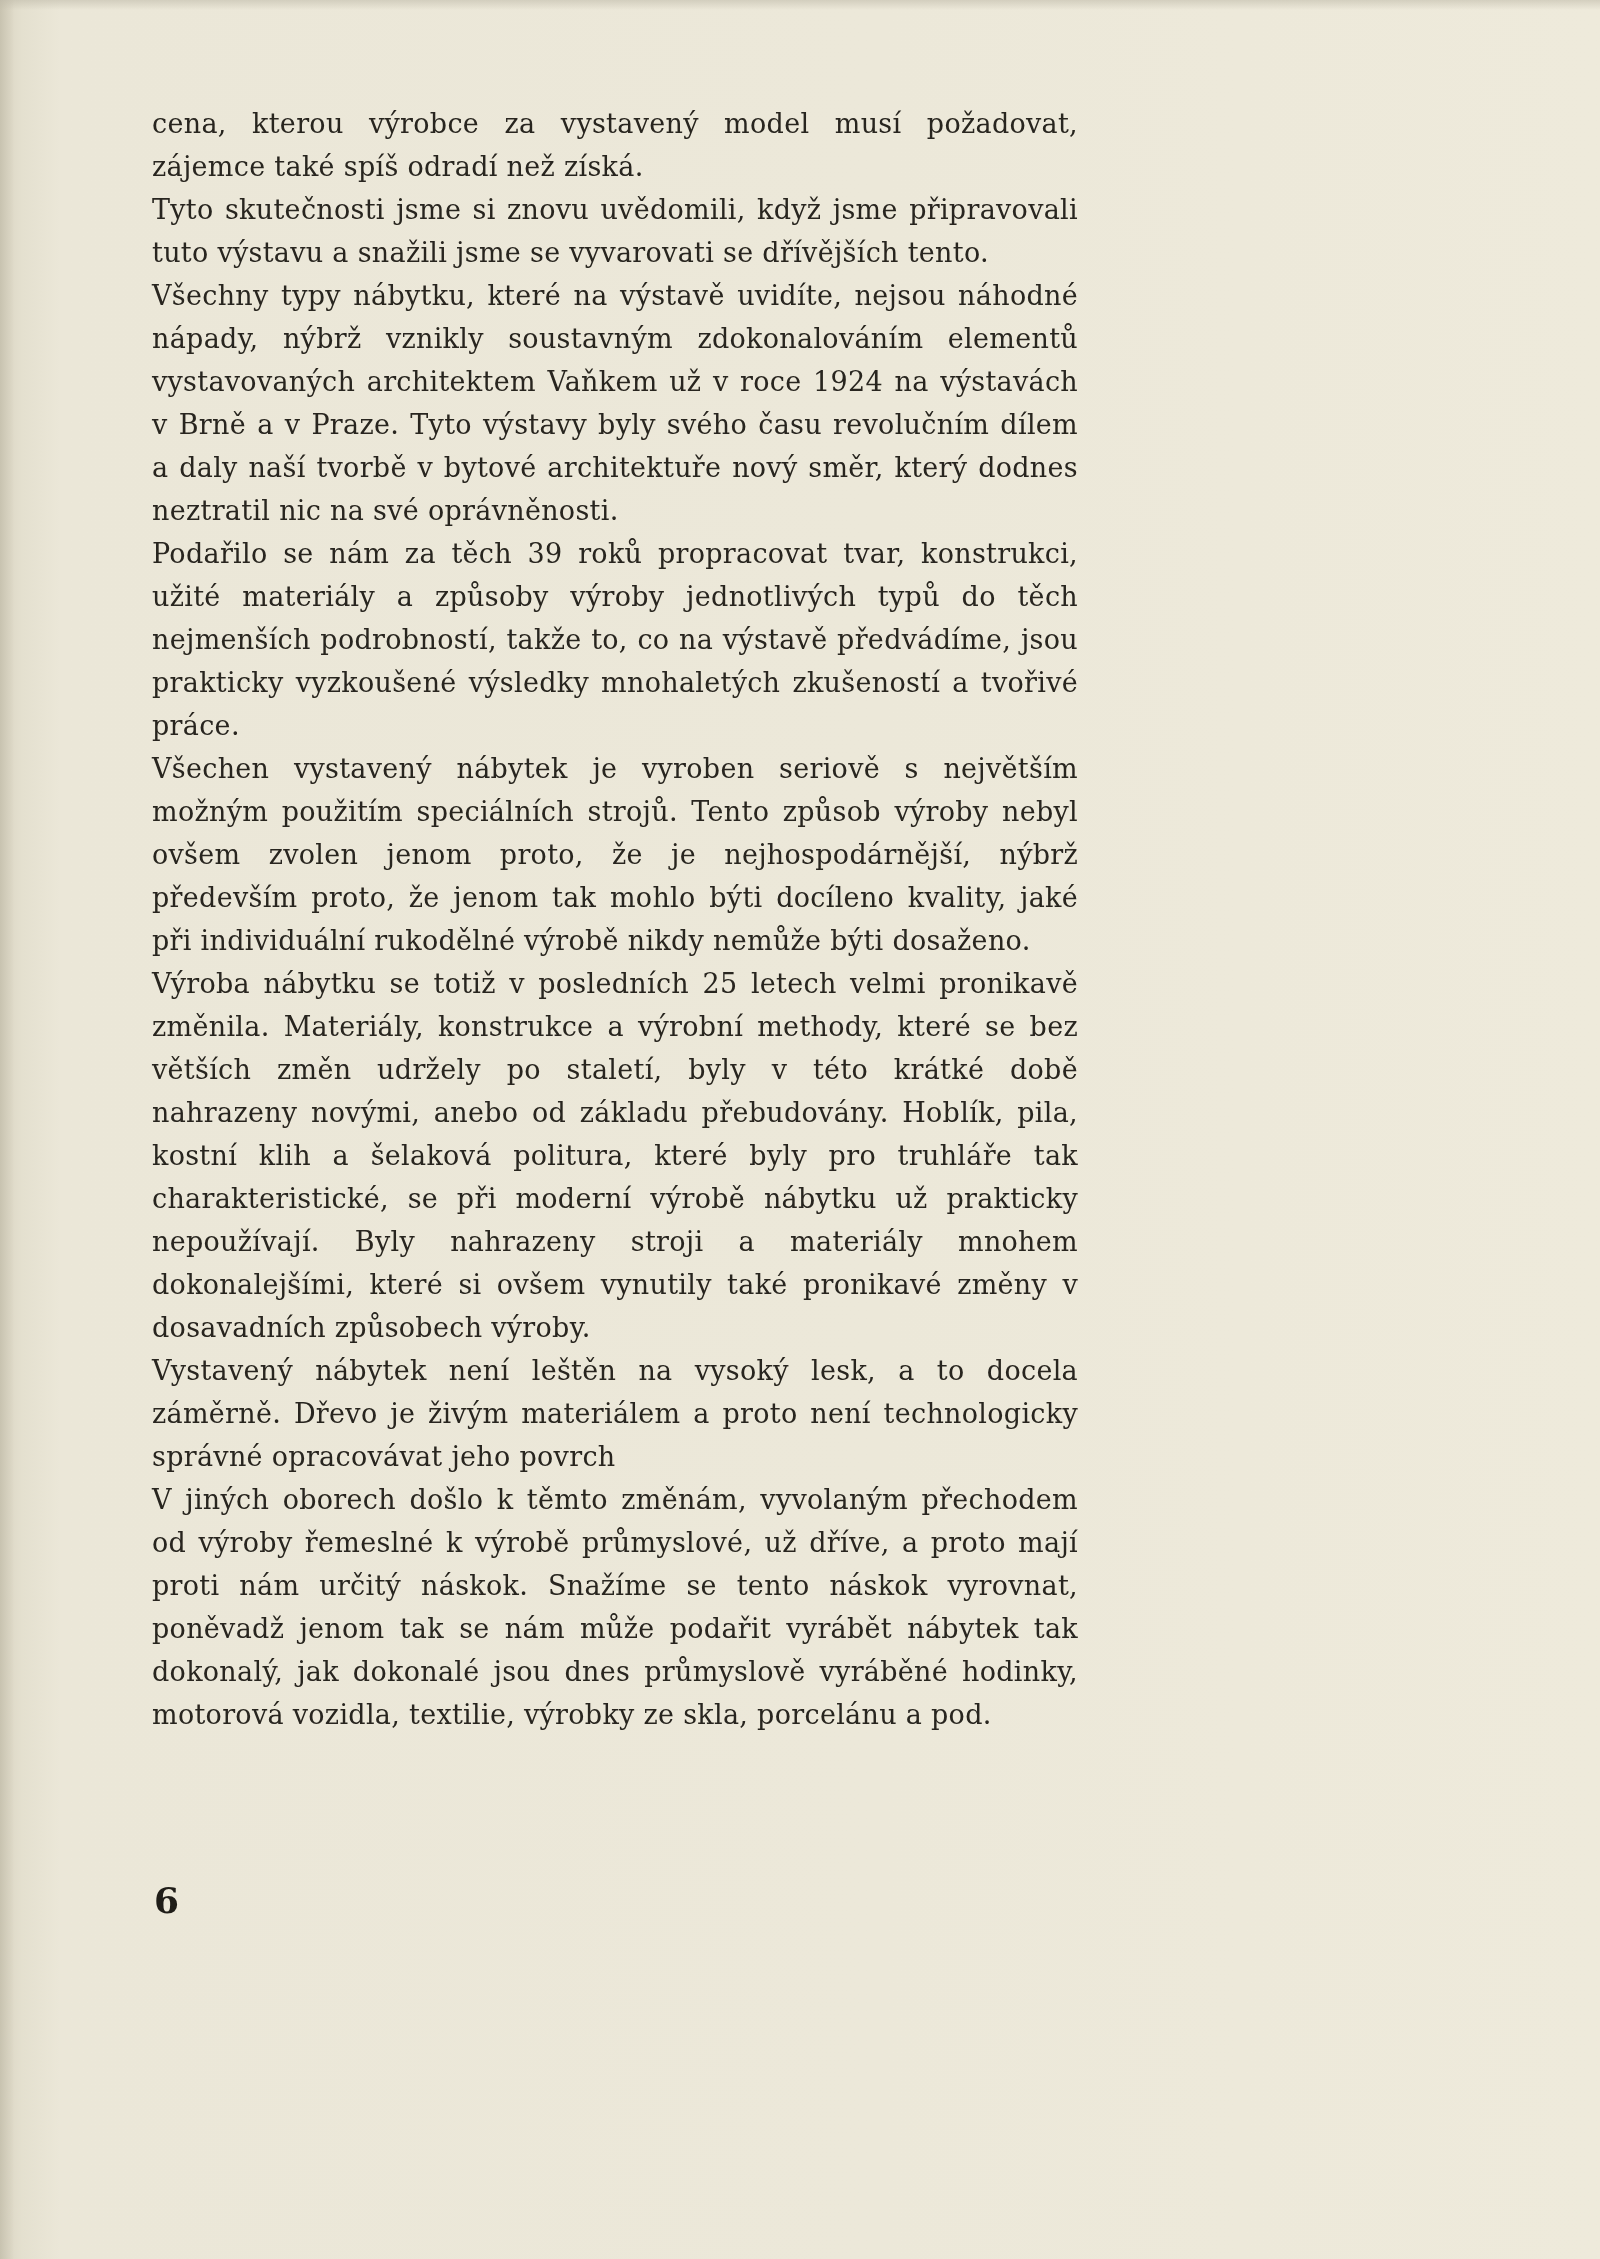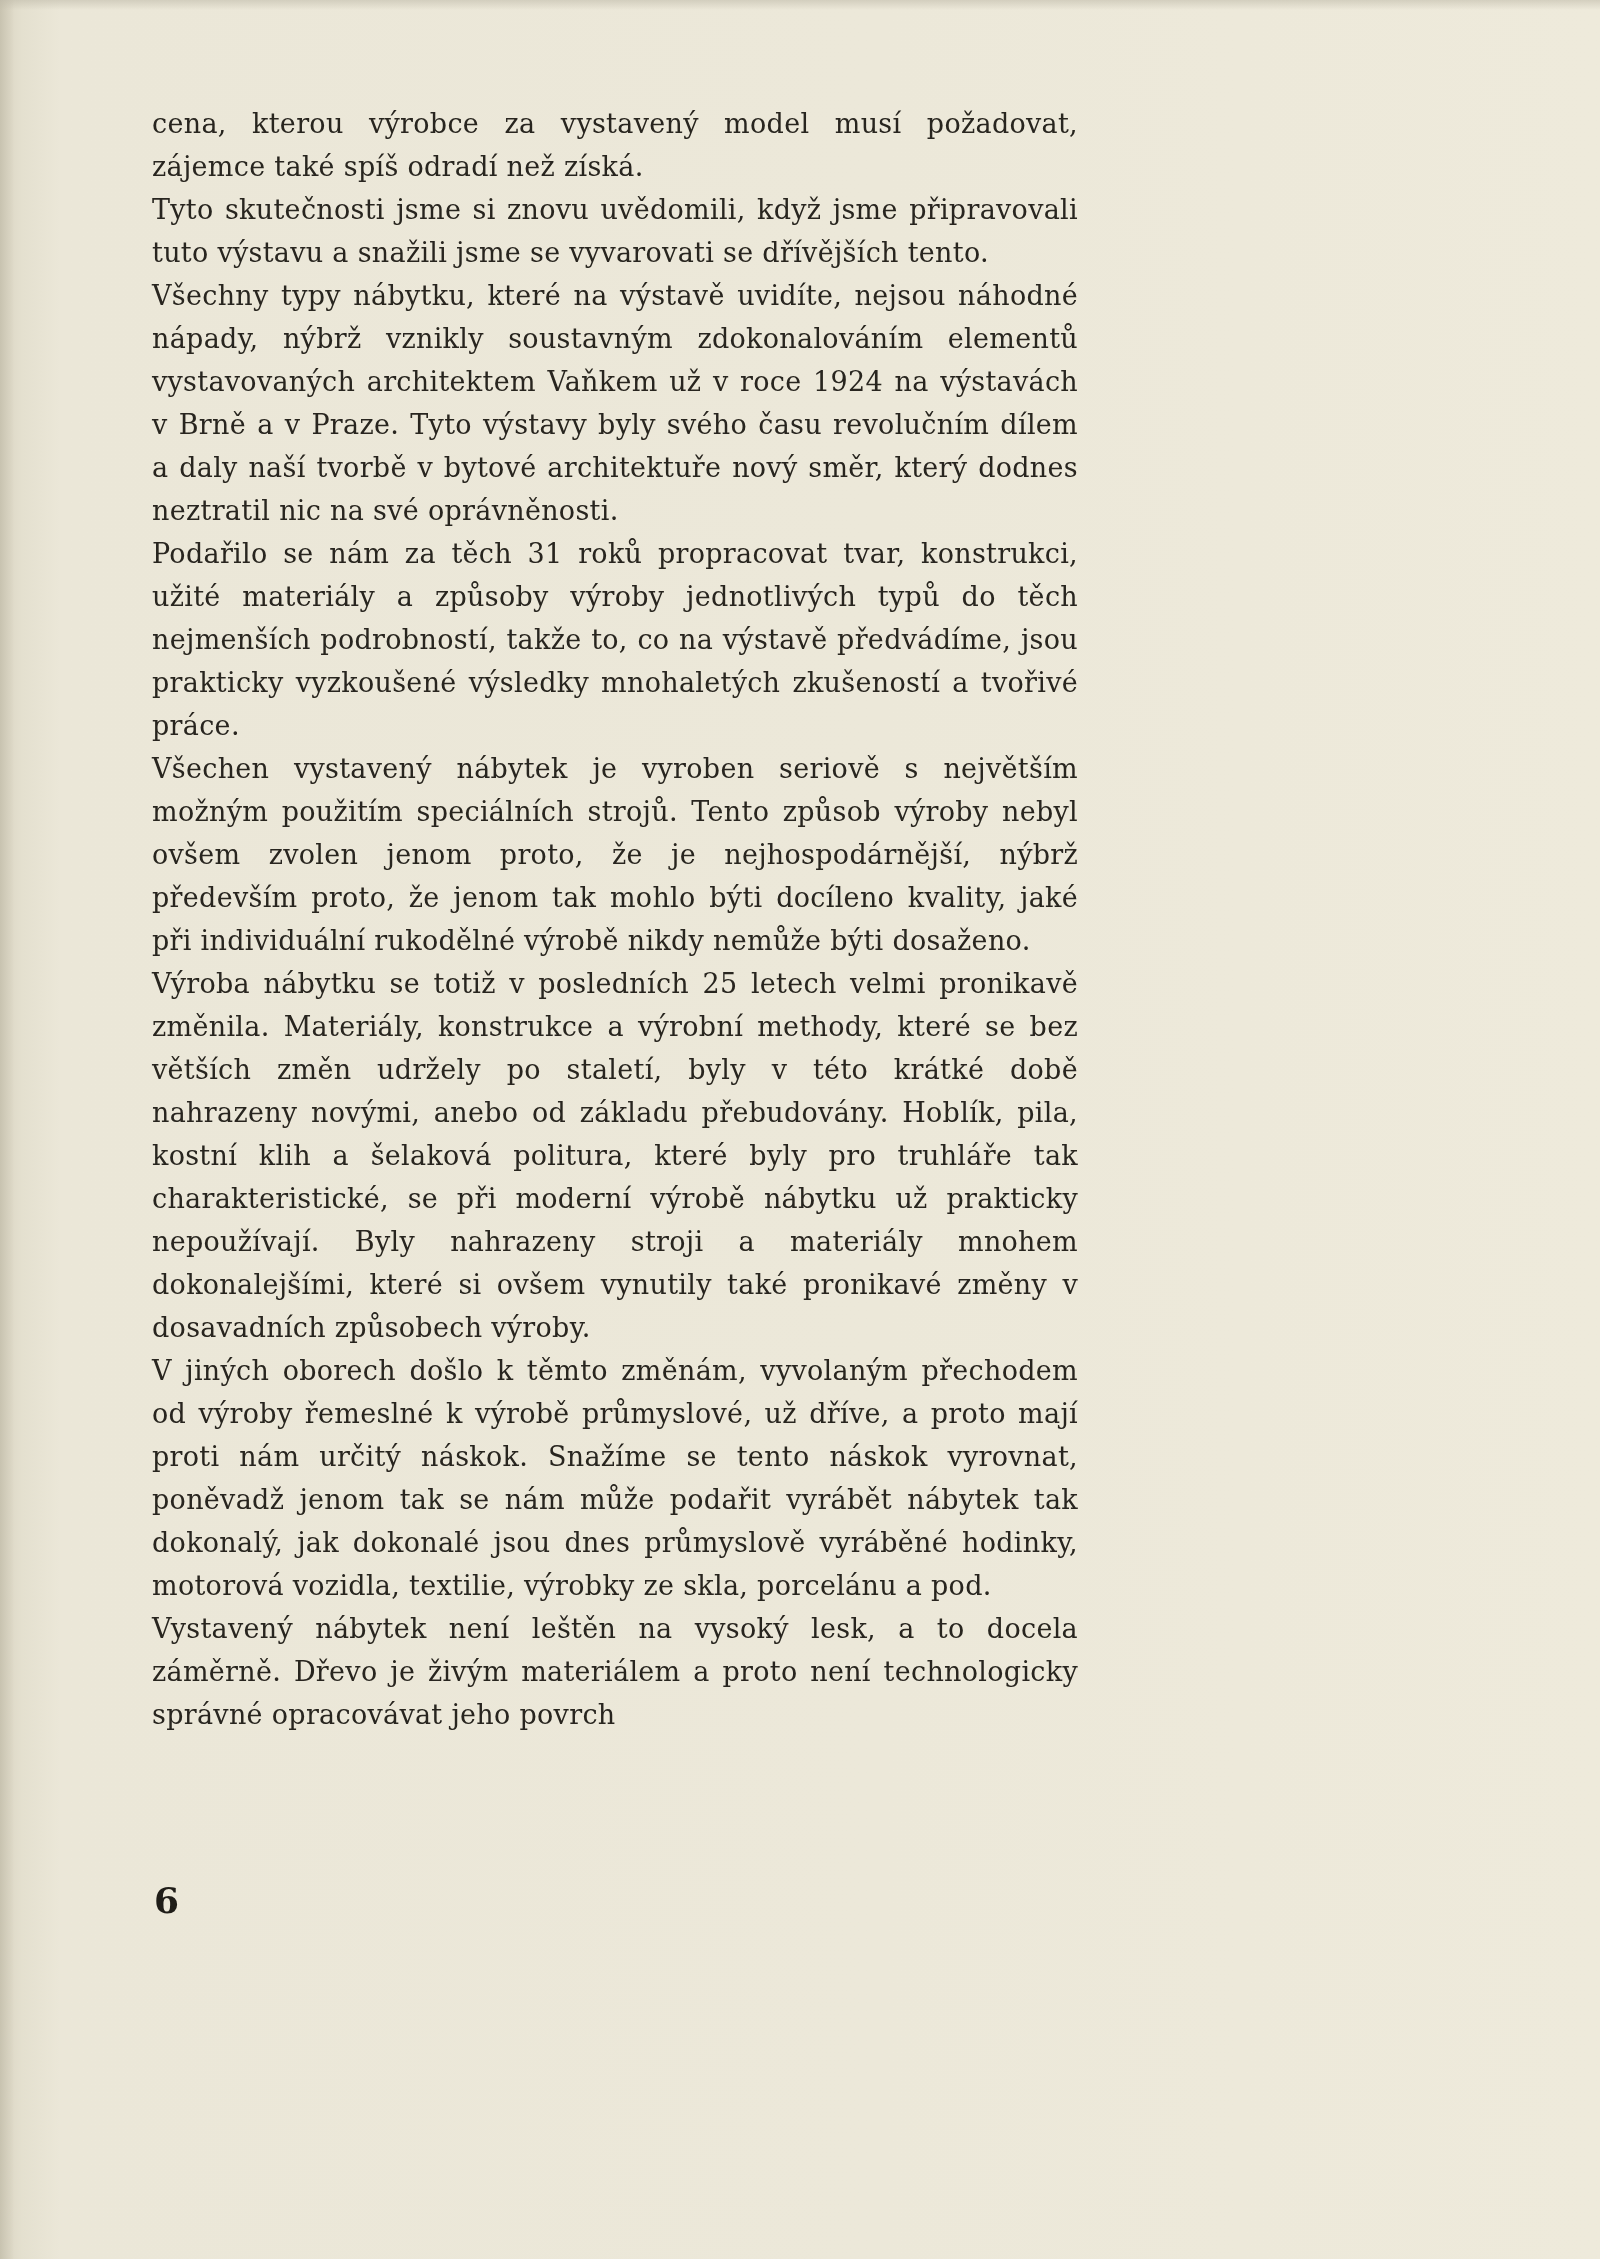--- a/index.html
+++ b/index.html
@@ -75,21 +75,21 @@
 <body>
 
 <div class="scan-page">
   <div class="binding-edge"></div>
   <div class="top-edge-shade"></div>
 
   <main class="text-block" id="paragraphs">
       <p>cena, kterou výrobce za vystavený model musí požadovat, zájemce také spíš odradí než získá.</p>
       <p>Tyto skutečnosti jsme si znovu uvědomili, když jsme připravovali tuto výstavu a snažili jsme se vyvarovati se dřívějších tento.</p>
       <p>Všechny typy nábytku, které na výstavě uvidíte, nejsou náhodné nápady, nýbrž vznikly soustavným zdokonalováním elementů vystavovaných architektem Vaňkem už v roce 1924 na výstavách v Brně a v Praze. Tyto výstavy byly svého času revolučním dílem a daly naší tvorbě v bytové architektuře nový směr, který dodnes neztratil nic na své oprávněnosti.</p>
-      <p>Podařilo se nám za těch 31 roků propracovat tvar, konstrukci, užité materiály a způsoby výroby jednotlivých typů do těch nejmenších podrobností, takže to, co na výstavě předvádíme, jsou prakticky vyzkoušené výsledky mnohaletých zkušeností a tvořivé práce.</p>
+      <p>Podařilo se nám za těch 39 roků propracovat tvar, konstrukci, užité materiály a způsoby výroby jednotlivých typů do těch nejmenších podrobností, takže to, co na výstavě předvádíme, jsou prakticky vyzkoušené výsledky mnohaletých zkušeností a tvořivé práce.</p>
       <p>Všechen vystavený nábytek je vyroben seriově s největším možným použitím speciálních strojů. Tento způsob výroby nebyl ovšem zvolen jenom proto, že je nejhospodárnější, nýbrž především proto, že jenom tak mohlo býti docíleno kvality, jaké při individuální rukodělné výrobě nikdy nemůže býti dosaženo.</p>
       <p>Výroba nábytku se totiž v posledních 25 letech velmi pronikavě změnila. Materiály, konstrukce a výrobní methody, které se bez větších změn udržely po staletí, byly v této krátké době nahrazeny novými, anebo od základu přebudovány. Hoblík, pila, kostní klih a šelaková politura, které byly pro truhláře tak charakteristické, se při moderní výrobě nábytku už prakticky nepoužívají. Byly nahrazeny stroji a materiály mnohem dokonalejšími, které si ovšem vynutily také pronikavé změny v dosavadních způsobech výroby.</p>
+      <p>Vystavený nábytek není leštěn na vysoký lesk, a to docela záměrně. Dřevo je živým materiálem a proto není technologicky správné opracovávat jeho povrch</p>
       <p>V jiných oborech došlo k těmto změnám, vyvolaným přechodem od výroby řemeslné k výrobě průmyslové, už dříve, a proto mají proti nám určitý náskok. Snažíme se tento náskok vyrovnat, poněvadž jenom tak se nám může podařit vyrábět nábytek tak dokonalý, jak dokonalé jsou dnes průmyslově vyráběné hodinky, motorová vozidla, textilie, výrobky ze skla, porcelánu a pod.</p>
-      <p>Vystavený nábytek není leštěn na vysoký lesk, a to docela záměrně. Dřevo je živým materiálem a proto není technologicky správné opracovávat jeho povrch</p>
     </main>
 
   <div class="page-number">6</div>
 </div>
 
 </body></html>

